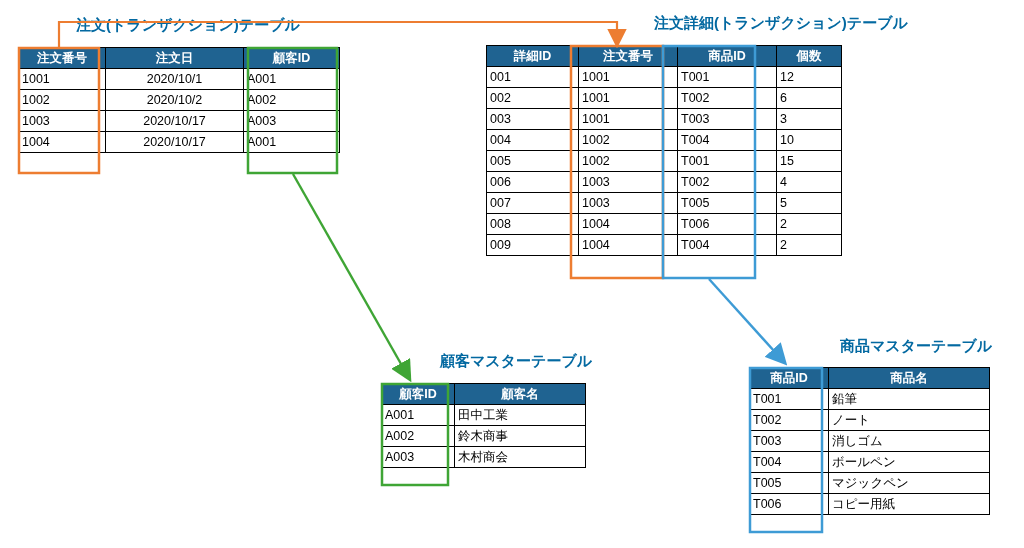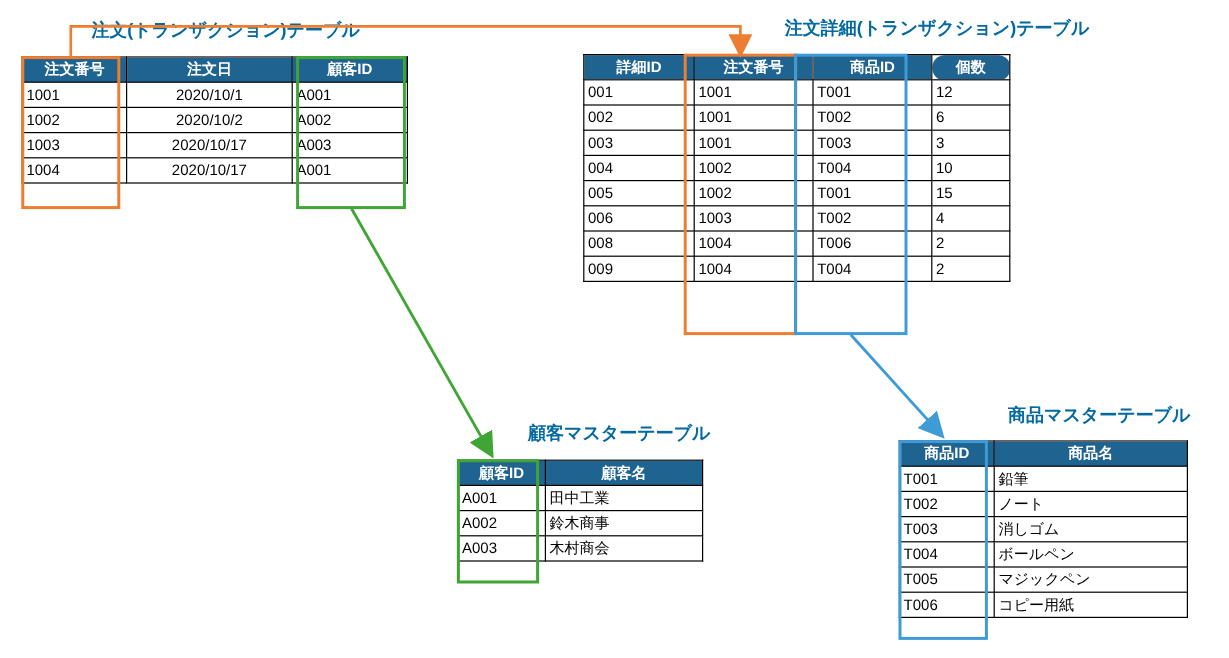--- a/index.html
+++ b/index.html
@@ -71,21 +71,21 @@
   
   #tbl-order   { left: 18px;  top: 47px; }
   #tbl-order th:nth-child(1), #tbl-order td:nth-child(1) { width: 80px; }
   #tbl-order th:nth-child(2), #tbl-order td:nth-child(2) { width: 131px; text-align: center; }
   #tbl-order th:nth-child(3), #tbl-order td:nth-child(3) { width: 89px; }
 
   #tbl-detail  { left: 486px; top: 45px; }
   #tbl-detail th:nth-child(1), #tbl-detail td:nth-child(1) { width: 85px; }
   #tbl-detail th:nth-child(2), #tbl-detail td:nth-child(2) { width: 92px; }
   #tbl-detail th:nth-child(3), #tbl-detail td:nth-child(3) { width: 92px; }
-  #tbl-detail th:nth-child(4), #tbl-detail td:nth-child(4) { width: 58px; border-radius: 10px; }
+  #tbl-detail th:nth-child(4), #tbl-detail td:nth-child(4) { width: 58px; }
 
   #tbl-customer { left: 381px; top: 383px; }
   #tbl-customer th:nth-child(1), #tbl-customer td:nth-child(1) { width: 66px; }
   #tbl-customer th:nth-child(2), #tbl-customer td:nth-child(2) { width: 124px; }
 
   #tbl-product { left: 749px; top: 367px; }
   #tbl-product th:nth-child(1), #tbl-product td:nth-child(1) { width: 72px; }
   #tbl-product th:nth-child(2), #tbl-product td:nth-child(2) { width: 154px; }
 </style>
 </head>
@@ -168,20 +168,26 @@
         <td>005</td>
         <td>1002</td>
         <td>T001</td>
         <td class="num">15</td>
       </tr>
       <tr>
         <td>006</td>
         <td>1003</td>
         <td>T002</td>
         <td class="num">4</td>
+      </tr>
+      <tr>
+        <td>007</td>
+        <td>1003</td>
+        <td>T005</td>
+        <td class="num">5</td>
       </tr>
       <tr>
         <td>008</td>
         <td>1004</td>
         <td>T006</td>
         <td class="num">2</td>
       </tr>
       <tr>
         <td>009</td>
         <td>1004</td>

